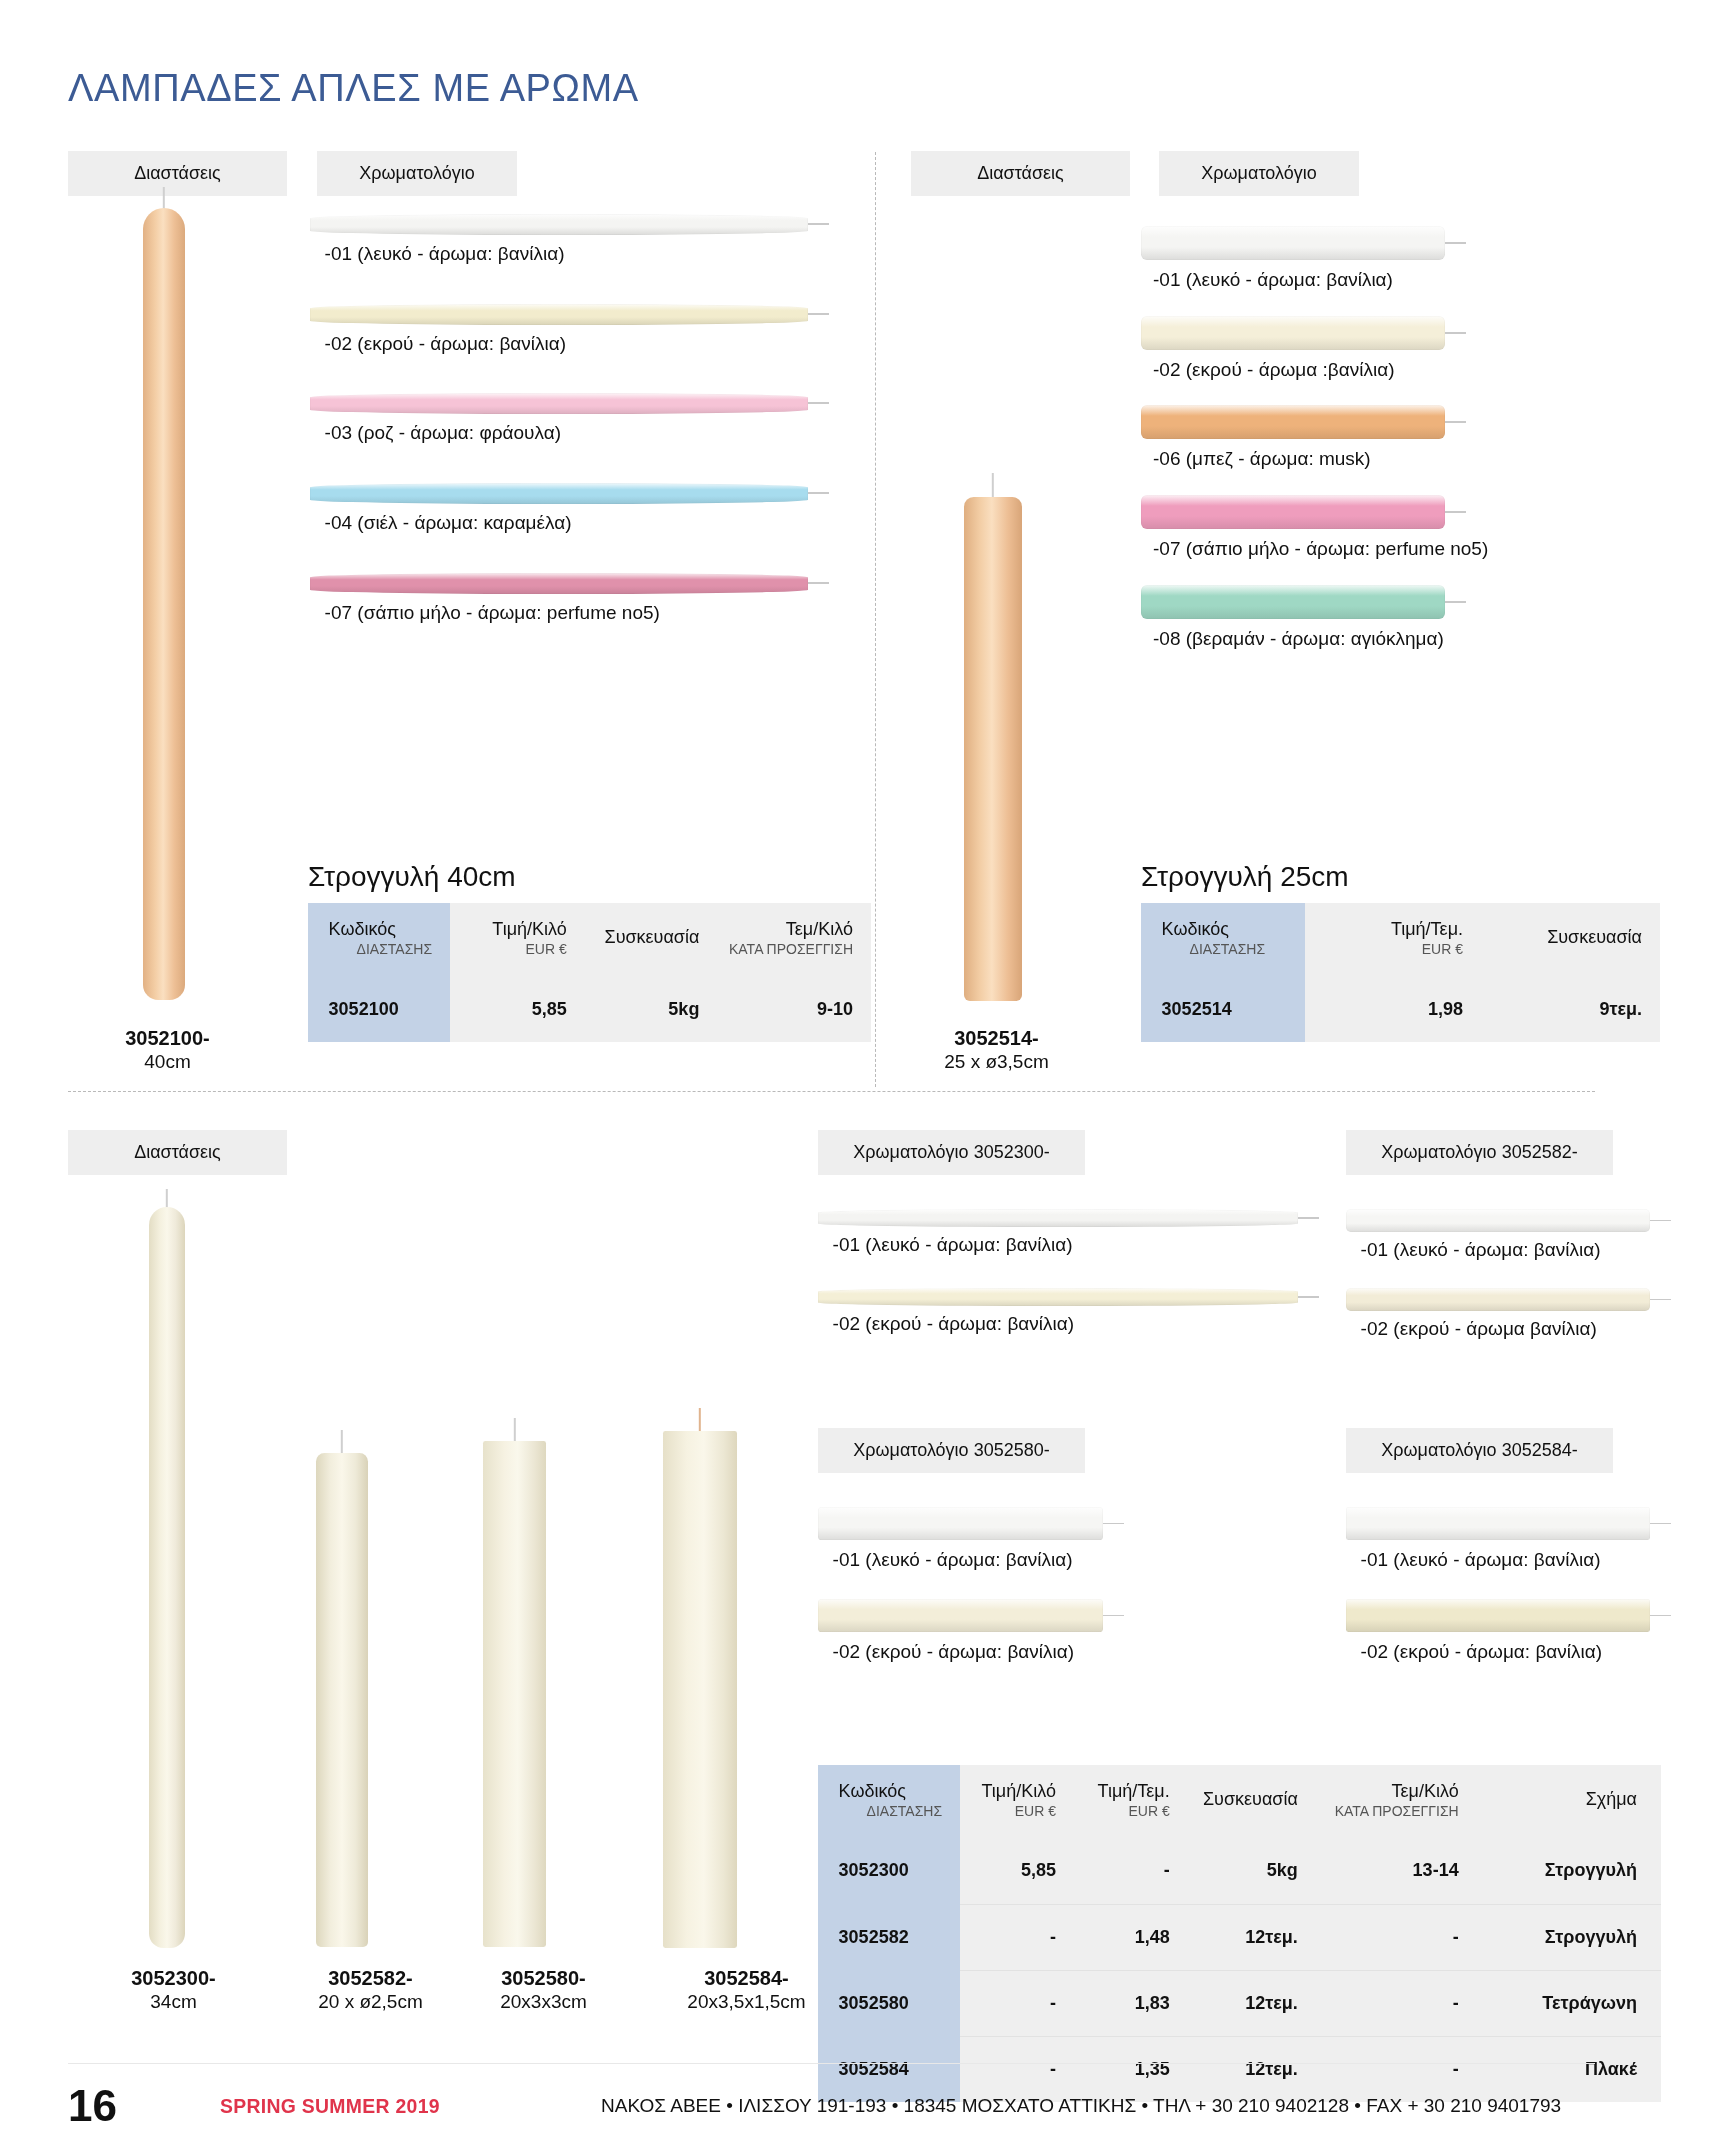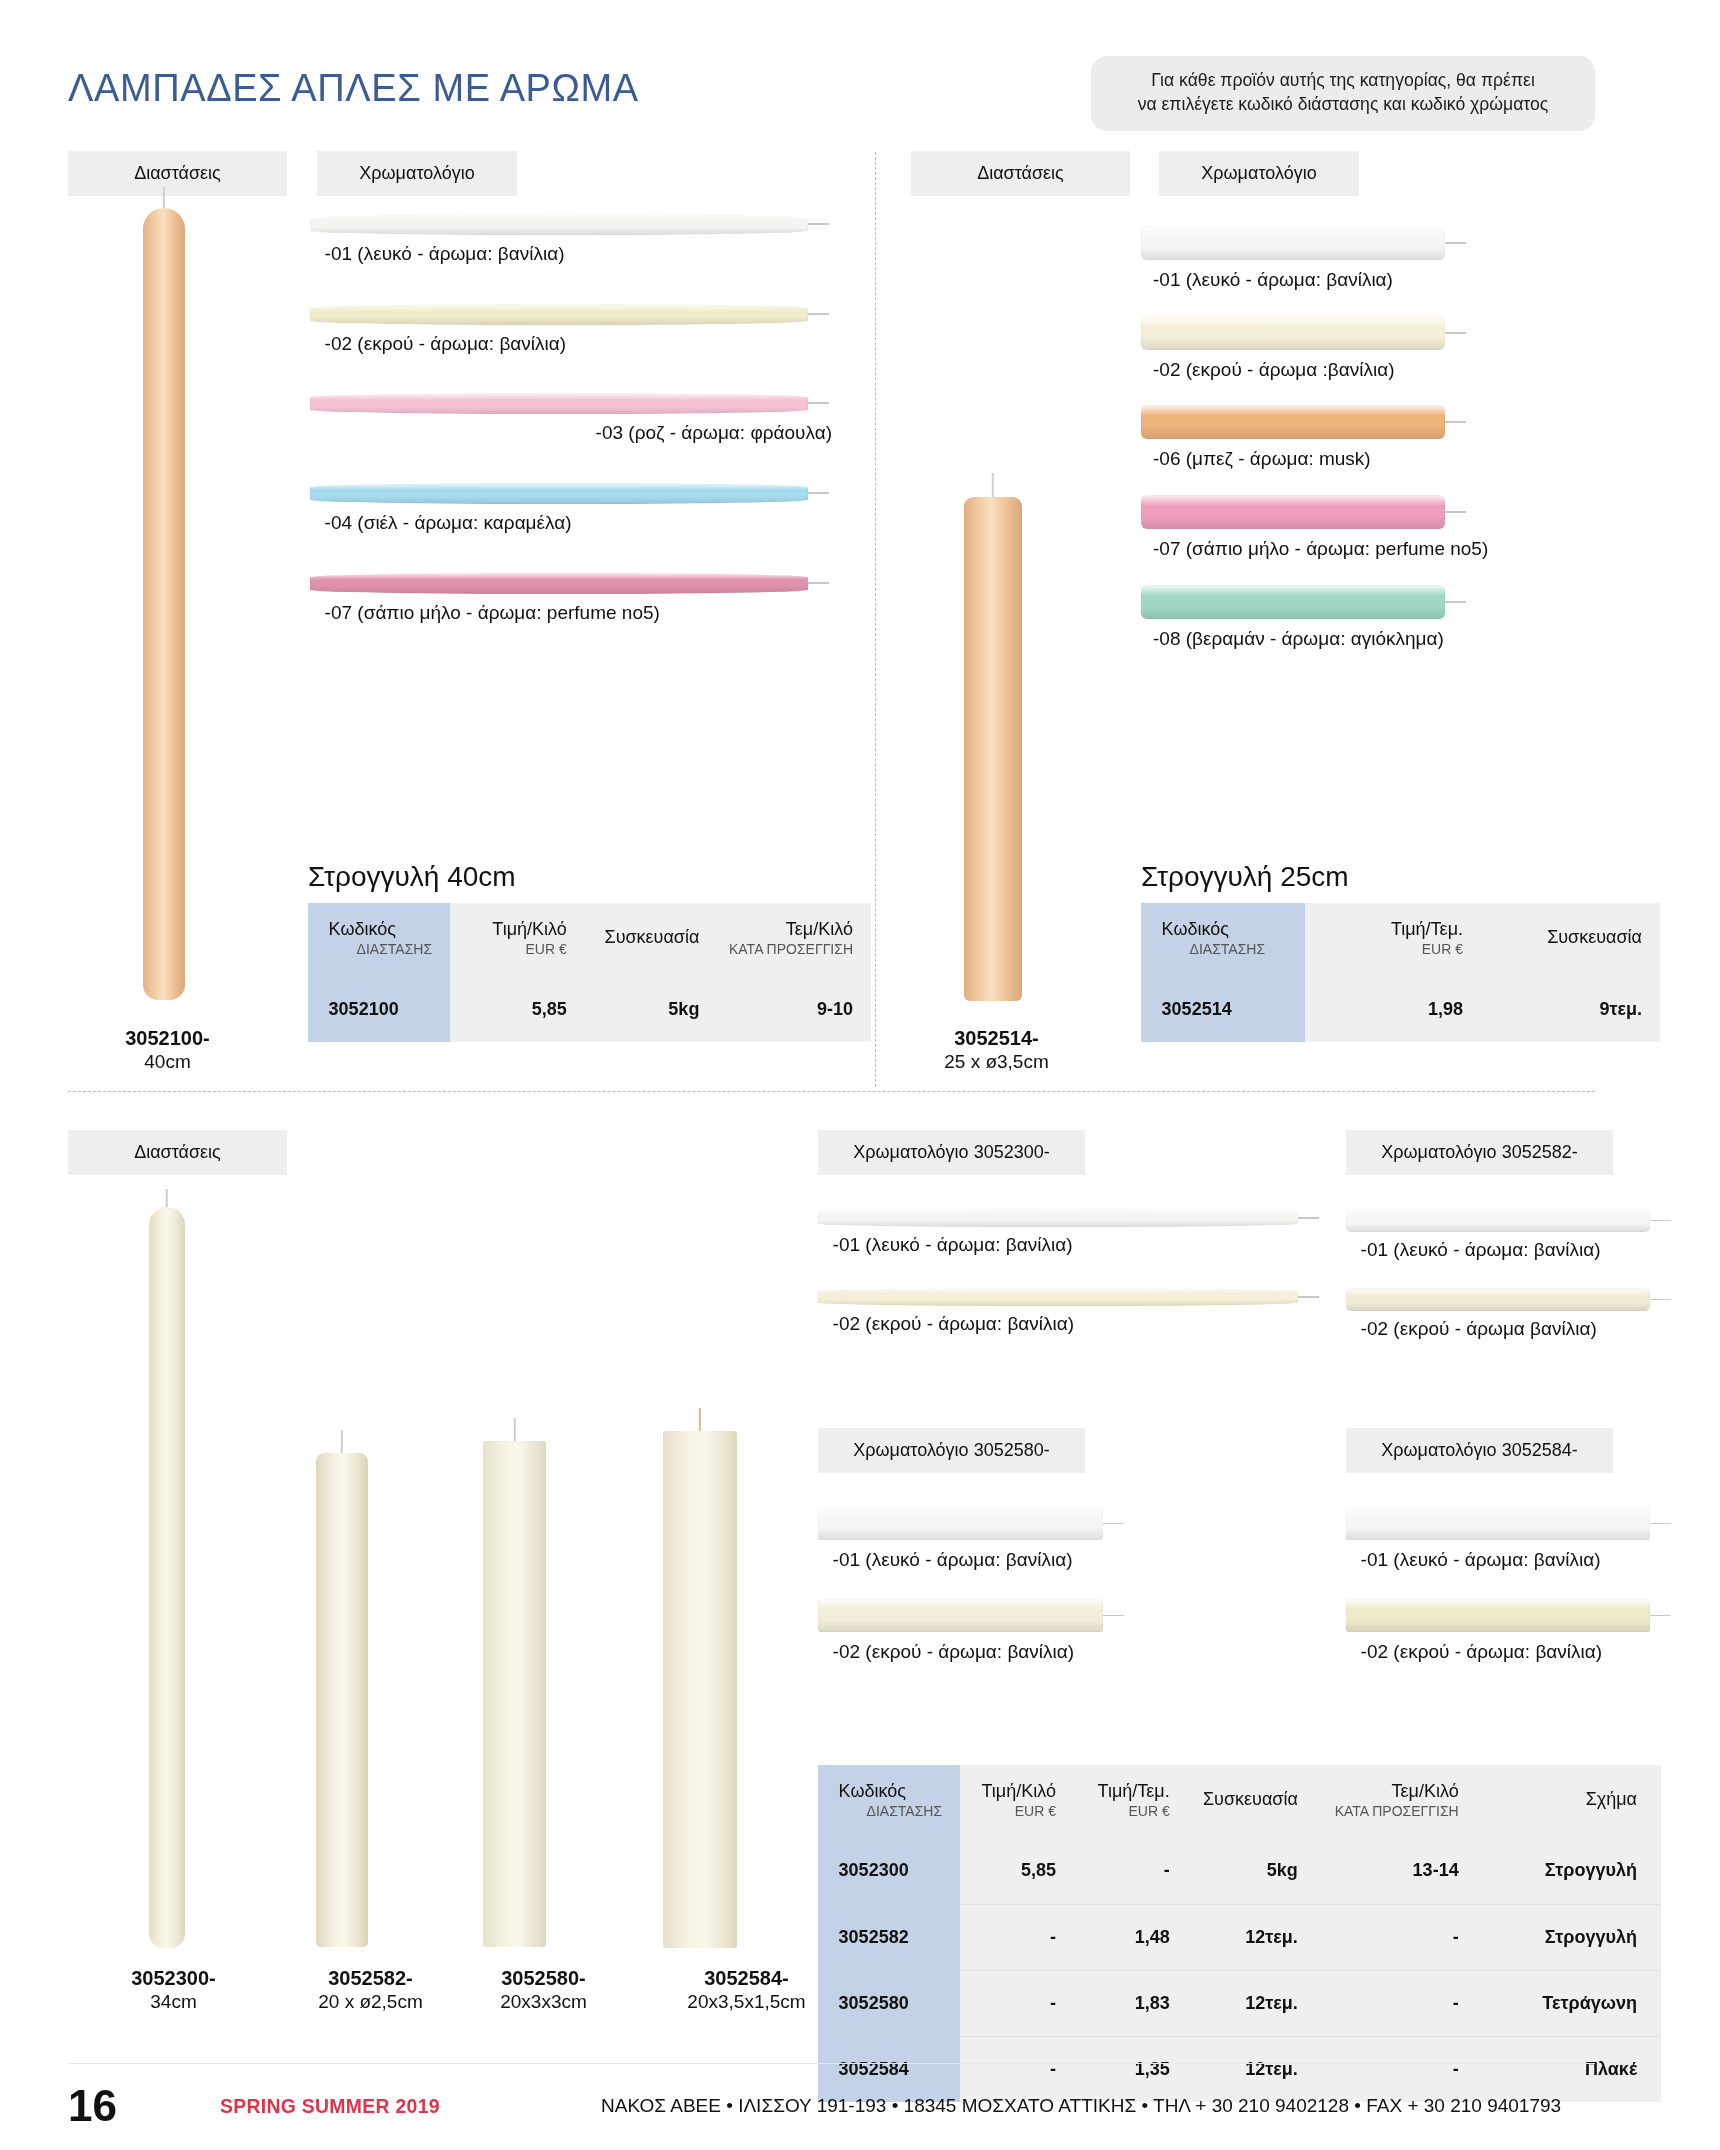--- a/index.html
+++ b/index.html
@@ -128,24 +128,20 @@
     font-size: 19px; color: #111; white-space: nowrap;
   }
 </style>
 </head>
 <body>
 
 <div class="page">
 
   <div class="page-title">ΛΑΜΠΑΔΕΣ ΑΠΛΕΣ ΜΕ ΑΡΩΜΑ</div>
 
-  <div class="note-box">
-    <div>Για κάθε προϊόν αυτής της κατηγορίας, θα πρέπει</div>
-    <div>να επιλέγετε κωδικό διάστασης και κωδικό χρώματος</div>
-  </div>
 
   <div class="tab" style="left:68px; top:151px; width:219px;">Διαστάσεις</div>
   <div class="tab" style="left:317px; top:151px; width:200px;">Χρωματολόγιο</div>
 
   <div class="candle-v" style="left:143px; top:187px; width:42px; height:813px;">
     <div class="wick" style="height:22px;"></div>
     <div class="body" style="top:20.6px; border-radius:22px 22px 16px 16px;
                 background:linear-gradient(90deg,#e2b184 0%,#f3cda4 28%,#fadfc0 48%,#eec096 74%,#dba97c 100%);"></div>
   </div>
 
@@ -157,21 +153,21 @@
         </div>
         <div class="colour-label" style="margin-top: 8.5px; margin-left: 14.6px;">-01 (λευκό - άρωμα: βανίλια)</div>
       </div>
       <div class="colour-row" style="left: 310px; top: 304px; width: 522px;">
         <div class="candle-h" style="position: relative; left: 0px; top: 0px; width: 522px; height: 20.6px;">
           <div class="hbody" style="width: 498px; border-radius: 606px / 50%; background: linear-gradient(rgba(255, 255, 255, 0.85) 0%, rgb(242, 236, 205) 32%, rgb(242, 236, 205) 62%, rgba(0, 0, 0, 0.1) 100%), rgb(242, 236, 205); box-shadow: rgba(0, 0, 0, 0.04) 0px 0px 0px 0.6px inset;"></div>
           <div class="hwick"></div>
         </div>
         <div class="colour-label" style="margin-top: 8.5px; margin-left: 14.6px;">-02 (εκρού - άρωμα: βανίλια)</div>
       </div>
-      <div class="colour-row" style="left: 310px; top: 393px; width: 522px; text-align: right;">
+      <div class="colour-row" style="left: 310px; top: 393px; width: 522px;">
         <div class="candle-h" style="position: relative; left: 0px; top: 0px; width: 522px; height: 20.6px;">
           <div class="hbody" style="width: 498px; border-radius: 606px / 50%; background: linear-gradient(rgba(255, 255, 255, 0.85) 0%, rgb(246, 195, 214) 32%, rgb(246, 195, 214) 62%, rgba(0, 0, 0, 0.1) 100%), rgb(246, 195, 214); box-shadow: rgba(0, 0, 0, 0.04) 0px 0px 0px 0.6px inset;"></div>
           <div class="hwick"></div>
         </div>
         <div class="colour-label" style="margin-top: 8.5px; margin-left: 14.6px;">-03 (ροζ - άρωμα: φράουλα)</div>
       </div>
       <div class="colour-row" style="left: 310px; top: 483px; width: 522px;">
         <div class="candle-h" style="position: relative; left: 0px; top: 0px; width: 522px; height: 20.6px;">
           <div class="hbody" style="width: 498px; border-radius: 606px / 50%; background: linear-gradient(rgba(255, 255, 255, 0.85) 0%, rgb(167, 220, 238) 32%, rgb(167, 220, 238) 62%, rgba(0, 0, 0, 0.1) 100%), rgb(167, 220, 238); box-shadow: rgba(0, 0, 0, 0.04) 0px 0px 0px 0.6px inset;"></div>
           <div class="hwick"></div>

